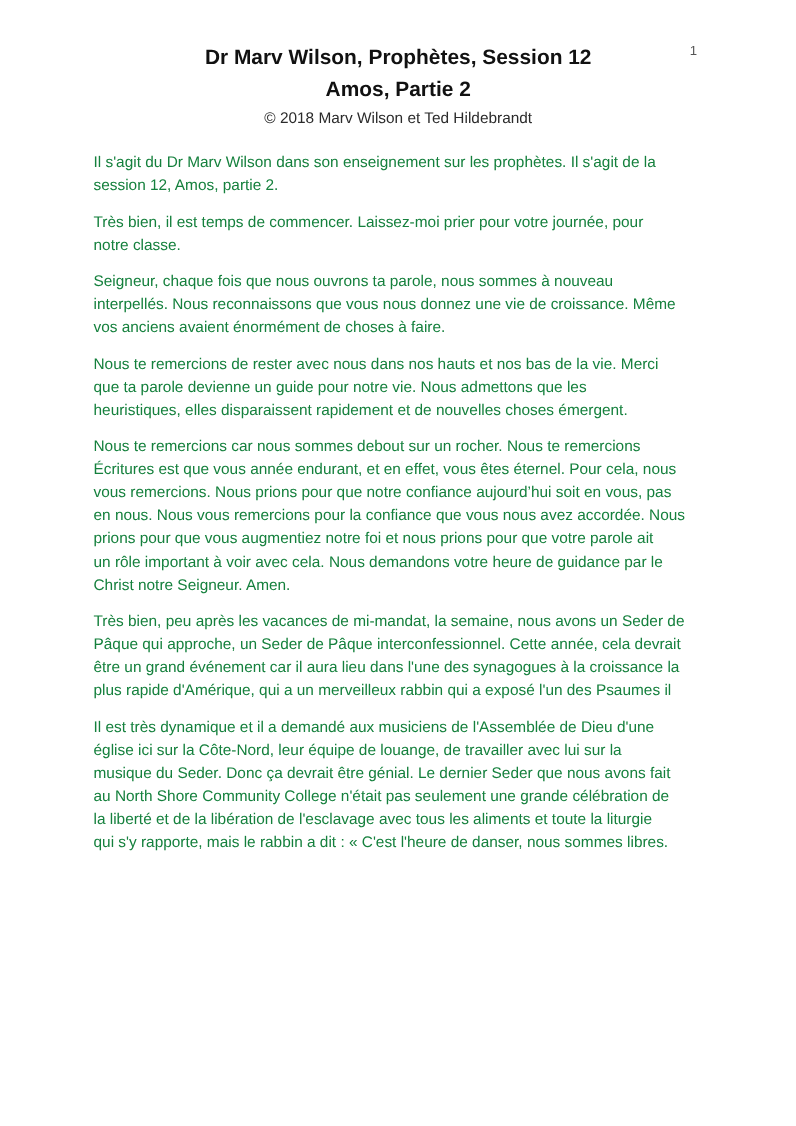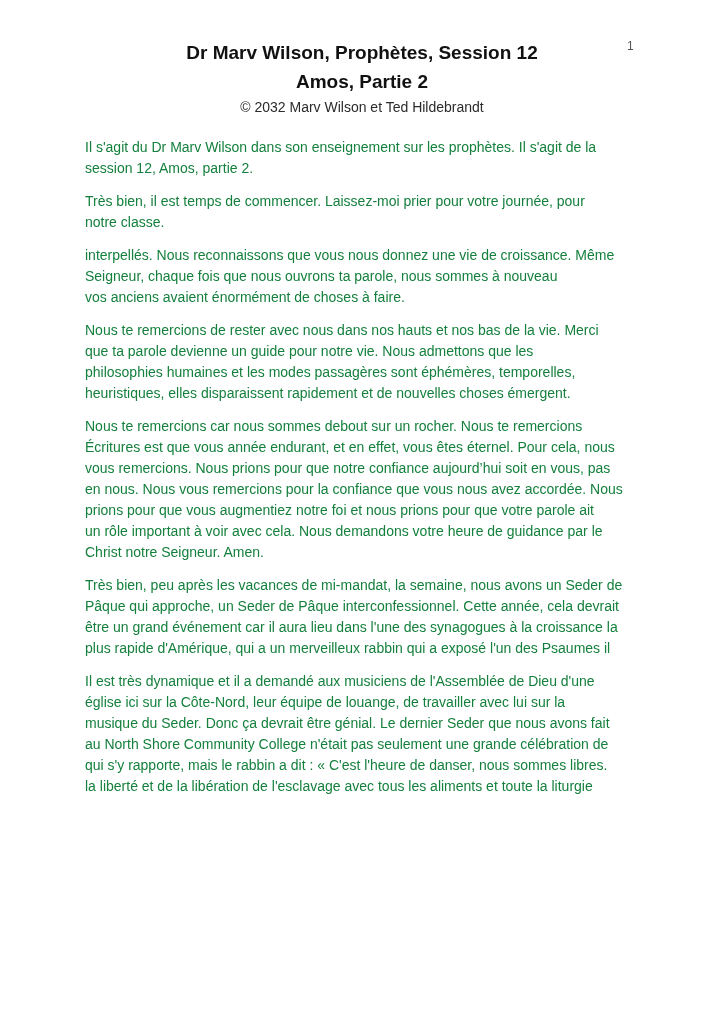--- a/index.html
+++ b/index.html
@@ -58,41 +58,40 @@
 </head>
 <body>
 
 <div class="page">
 
   <span class="page-number">1</span>
 
   <div class="doc-header">
     <div class="doc-title">Dr Marv Wilson, Prophètes, Session 12</div>
     <div class="doc-title">Amos, Partie 2</div>
-    <div class="doc-copyright">© 2032 Marv Wilson et Ted Hildebrandt</div>
+    <div class="doc-copyright">© 2018 Marv Wilson et Ted Hildebrandt</div>
   </div>
 
   <div class="doc-body">
       <p class="para">
         <span class="line">Il s'agit du Dr Marv Wilson dans son enseignement sur les prophètes. Il s'agit de la</span>
         <span class="line">session 12, Amos, partie 2.</span>
       </p>
       <p class="para">
         <span class="line">Très bien, il est temps de commencer. Laissez-moi prier pour votre journée, pour</span>
         <span class="line">notre classe.</span>
       </p>
       <p class="para">
+        <span class="line">Seigneur, chaque fois que nous ouvrons ta parole, nous sommes à nouveau</span>
         <span class="line">interpellés. Nous reconnaissons que vous nous donnez une vie de croissance. Même</span>
-        <span class="line">Seigneur, chaque fois que nous ouvrons ta parole, nous sommes à nouveau</span>
         <span class="line">vos anciens avaient énormément de choses à faire.</span>
       </p>
       <p class="para">
         <span class="line">Nous te remercions de rester avec nous dans nos hauts et nos bas de la vie. Merci</span>
         <span class="line">que ta parole devienne un guide pour notre vie. Nous admettons que les</span>
-        <span class="line">philosophies humaines et les modes passagères sont éphémères, temporelles,</span>
         <span class="line">heuristiques, elles disparaissent rapidement et de nouvelles choses émergent.</span>
       </p>
       <p class="para">
         <span class="line">Nous te remercions car nous sommes debout sur un rocher. Nous te remercions</span>
         <span class="line">Écritures est que vous année endurant, et en effet, vous êtes éternel. Pour cela, nous</span>
         <span class="line">vous remercions. Nous prions pour que notre confiance aujourd’hui soit en vous, pas</span>
         <span class="line">en nous. Nous vous remercions pour la confiance que vous nous avez accordée. Nous</span>
         <span class="line">prions pour que vous augmentiez notre foi et nous prions pour que votre parole ait</span>
         <span class="line">un rôle important à voir avec cela. Nous demandons votre heure de guidance par le</span>
         <span class="line">Christ notre Seigneur. Amen.</span>
@@ -101,18 +100,18 @@
         <span class="line">Très bien, peu après les vacances de mi-mandat, la semaine, nous avons un Seder de</span>
         <span class="line">Pâque qui approche, un Seder de Pâque interconfessionnel. Cette année, cela devrait</span>
         <span class="line">être un grand événement car il aura lieu dans l'une des synagogues à la croissance la</span>
         <span class="line">plus rapide d'Amérique, qui a un merveilleux rabbin qui a exposé l'un des Psaumes il</span>
       </p>
       <p class="para">
         <span class="line">Il est très dynamique et il a demandé aux musiciens de l'Assemblée de Dieu d'une</span>
         <span class="line">église ici sur la Côte-Nord, leur équipe de louange, de travailler avec lui sur la</span>
         <span class="line">musique du Seder. Donc ça devrait être génial. Le dernier Seder que nous avons fait</span>
         <span class="line">au North Shore Community College n'était pas seulement une grande célébration de</span>
+        <span class="line">la liberté et de la libération de l'esclavage avec tous les aliments et toute la liturgie</span>
         <span class="line">qui s'y rapporte, mais le rabbin a dit : « C'est l'heure de danser, nous sommes libres.</span>
-        <span class="line">la liberté et de la libération de l'esclavage avec tous les aliments et toute la liturgie</span>
       </p>
     </div>
 
 </div>
 
 </body></html>

